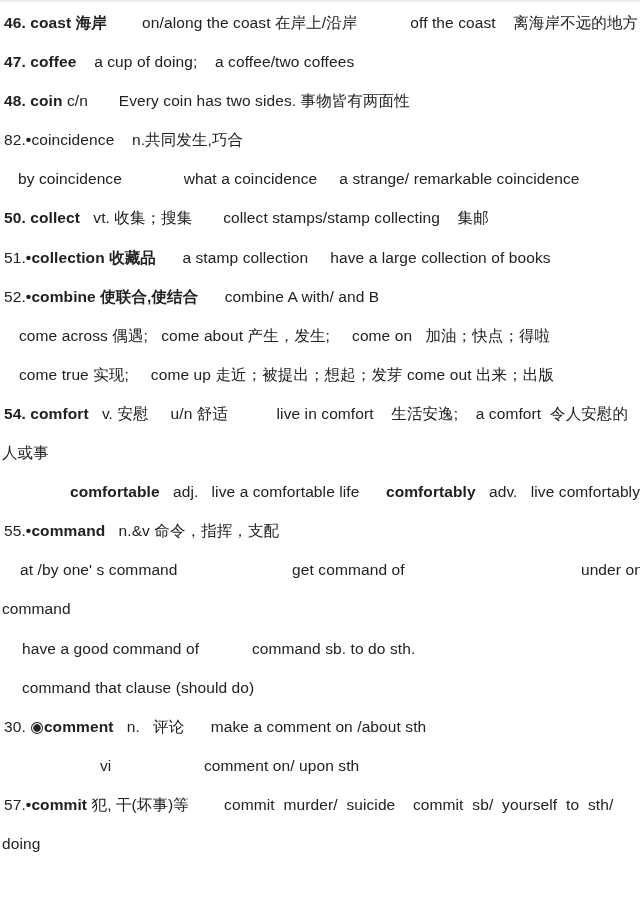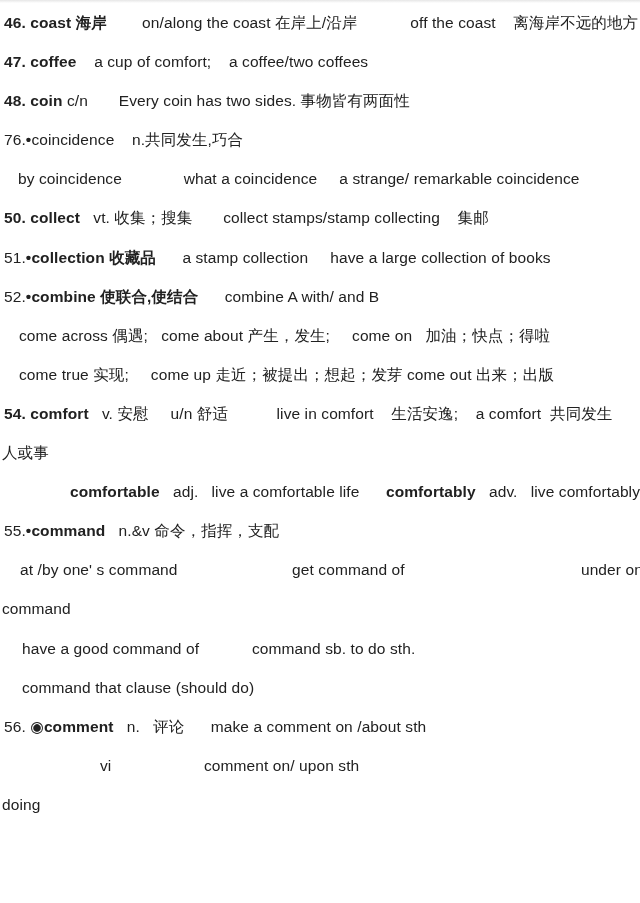--- a/index.html
+++ b/index.html
@@ -37,34 +37,35 @@
     font-weight: bold;
   }
 </style>
 </head>
 <body style="background: rgb(255, 255, 255); color: rgb(33, 33, 33);">
 
 <div class="top-edge"></div>
 <main class="doc">
   <div id="vocab-list">
       <div class="line" style="padding-left: 4px;"><span class="b">46. coast 海岸</span><span>        on/along the coast 在岸上/沿岸            off the coast    离海岸不远的地方</span></div>
-      <div class="line" style="padding-left: 4px;"><span class="b">47. coffee</span><span>    a cup of comfort;    a coffee/two coffees</span></div>
+      <div class="line" style="padding-left: 4px;"><span class="b">47. coffee</span><span>    a cup of doing;    a coffee/two coffees</span></div>
       <div class="line" style="padding-left: 4px;"><span class="b">48. coin</span><span> c/n       Every coin has two sides. 事物皆有两面性</span></div>
-      <div class="line" style="padding-left: 4px;"><span>76.</span><span class="b bullet">•</span><span>coincidence    n.共同发生,巧合</span></div>
+      <div class="line" style="padding-left: 4px;"><span>82.</span><span class="b bullet">•</span><span>coincidence    n.共同发生,巧合</span></div>
       <div class="line" style="padding-left: 18px;"><span>by coincidence              what a coincidence     a strange/ remarkable coincidence</span></div>
       <div class="line" style="padding-left: 4px;"><span class="b">50. collect</span><span>   vt. 收集；搜集       collect stamps/stamp collecting    集邮</span></div>
       <div class="line" style="padding-left: 4px;"><span>51.</span><span class="b bullet">•</span><span class="b">collection 收藏品</span><span>      a stamp collection     have a large collection of books</span></div>
       <div class="line" style="padding-left: 4px;"><span>52.</span><span class="b bullet">•</span><span class="b">combine 使联合,使结合</span><span>      combine A with/ and B</span></div>
       <div class="line" style="padding-left: 19px;"><span>come across 偶遇;   come about 产生，发生;     come on   加油；快点；得啦</span></div>
       <div class="line" style="padding-left: 19px;"><span>come true 实现;     come up 走近；被提出；想起；发芽 come out 出来；出版</span></div>
-      <div class="line" style="padding-left: 4px;"><span class="b">54. comfort</span><span>   v. 安慰     u/n 舒适           live in comfort    生活安逸;    a comfort  共同发生</span></div>
+      <div class="line" style="padding-left: 4px;"><span class="b">54. comfort</span><span>   v. 安慰     u/n 舒适           live in comfort    生活安逸;    a comfort  令人安慰的</span></div>
       <div class="line" style="padding-left: 2px;"><span>人或事</span></div>
       <div class="line" style="padding-left: 30px; text-align: right;"><span class="b">comfortable</span><span>   adj.   live a comfortable life      </span><span class="b">comfortably</span><span>   adv.   live comfortably</span></div>
       <div class="line" style="padding-left: 4px;"><span>55.</span><span class="b bullet">•</span><span class="b">command</span><span>   n.&amp;v 命令，指挥，支配</span></div>
       <div class="line" style="padding-left: 20px;"><span>at /by one' s command                          get command of                                        under one' s</span></div>
       <div class="line" style="padding-left: 2px;"><span>command</span></div>
       <div class="line" style="padding-left: 22px;"><span>have a good command of            command sb. to do sth.</span></div>
       <div class="line" style="padding-left: 22px;"><span>command that clause (should do)</span></div>
-      <div class="line" style="padding-left: 4px;"><span>56. </span><span class="bullet">◉</span><span class="b">comment</span><span>   n.   评论      make a comment on /about sth</span></div>
+      <div class="line" style="padding-left: 4px;"><span>30. </span><span class="bullet">◉</span><span class="b">comment</span><span>   n.   评论      make a comment on /about sth</span></div>
       <div class="line" style="padding-left: 100px;"><span>vi                     comment on/ upon sth</span></div>
+      <div class="line" style="padding-left: 4px;"><span>57.</span><span class="b bullet">•</span><span class="b">commit</span><span> 犯, 干(坏事)等        commit  murder/  suicide    commit  sb/  yourself  to  sth/</span></div>
       <div class="line" style="padding-left: 2px;"><span>doing</span></div>
     </div>
 </main>
 
 </body></html>

